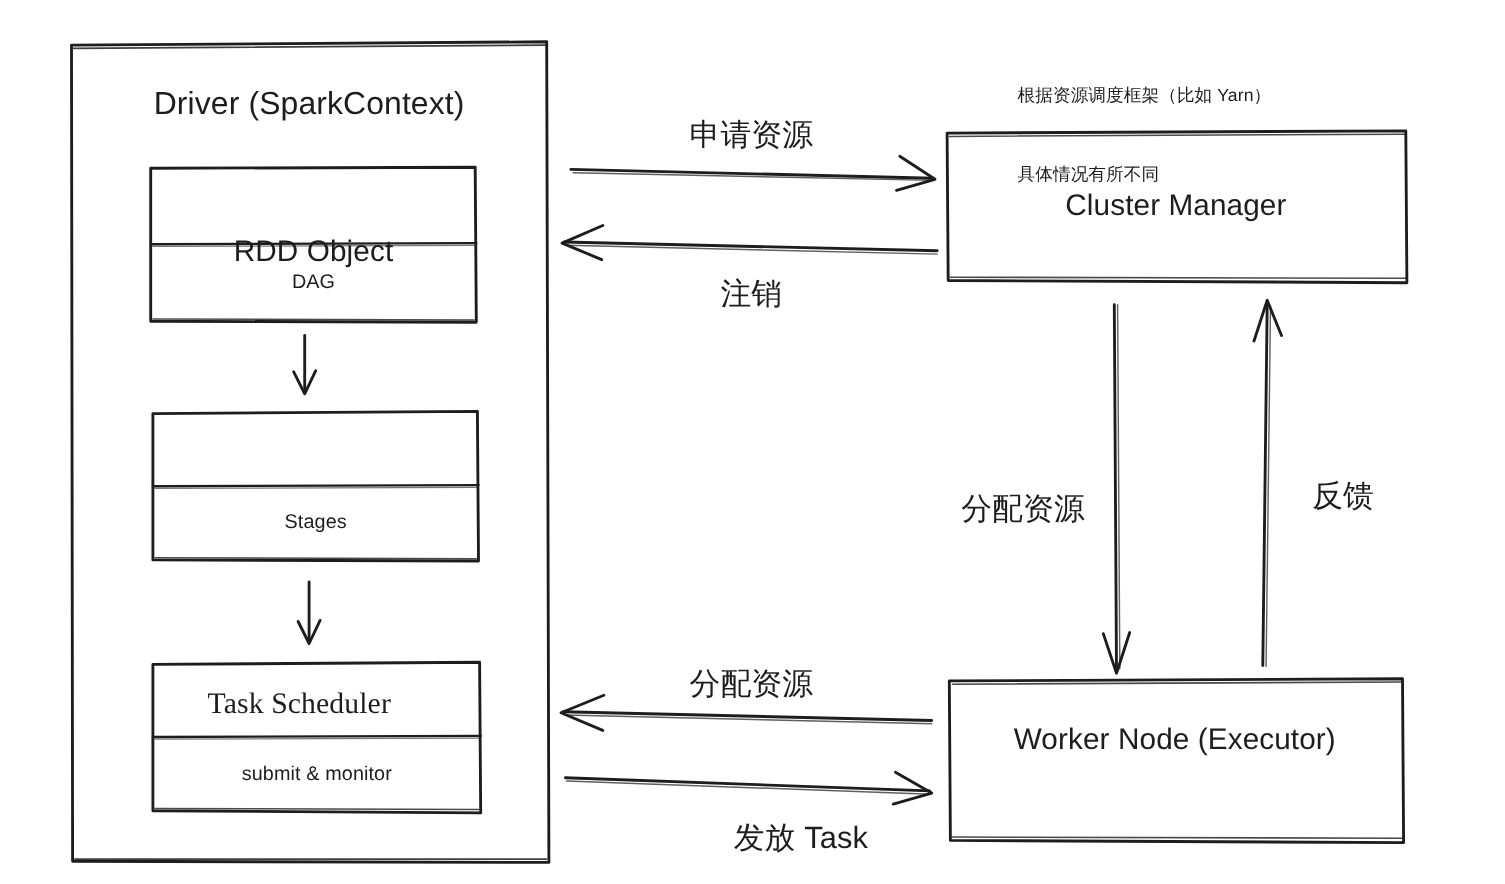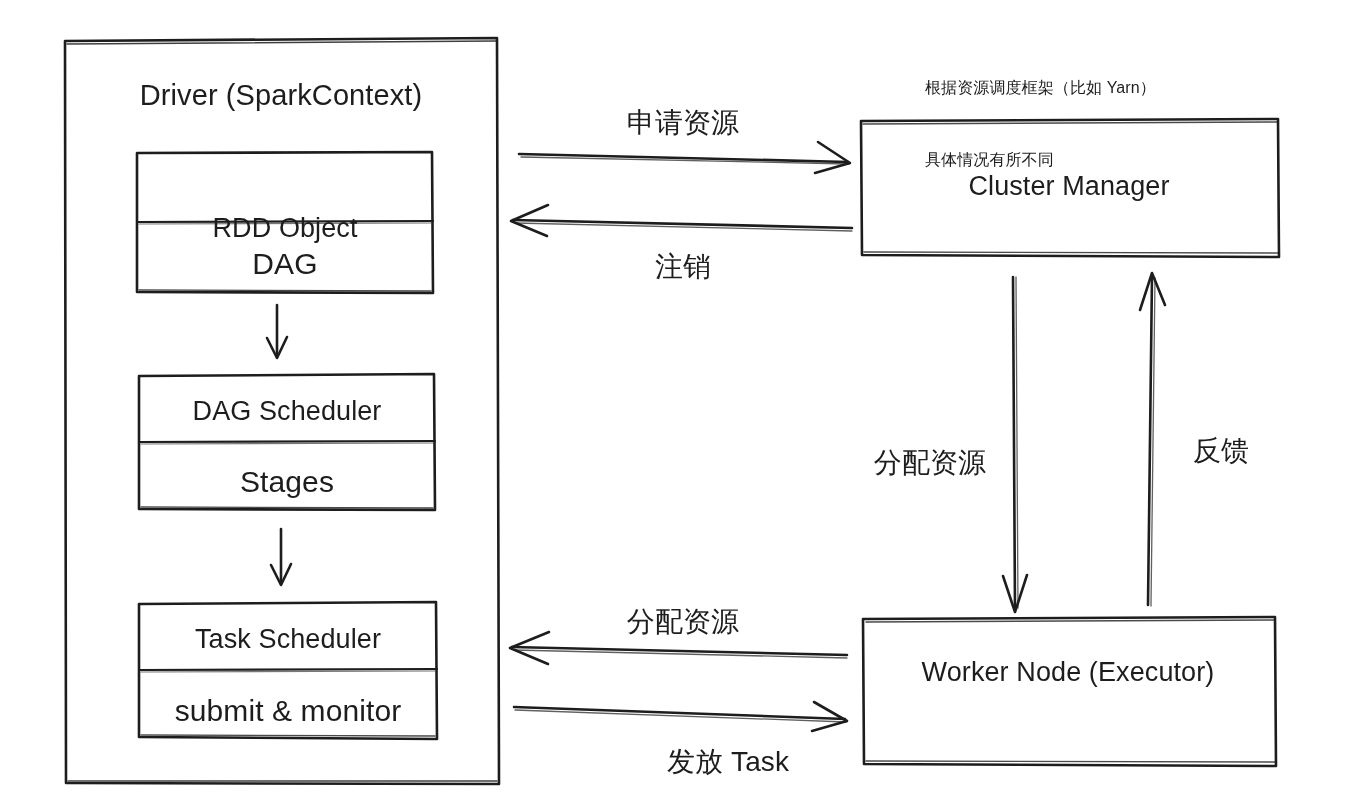--- a/index.html
+++ b/index.html
@@ -13,21 +13,21 @@
   #stage{position:relative;width:1368px;height:688px;}
   svg#sketch{position:absolute;left:0;top:0;width:1368px;height:804px;}
   .lbl{
     position:absolute;
     white-space:pre;
     color:#1d1d1d;
     line-height:1.35;
     letter-spacing:0.1px;
   }
   .box-title{font-size:27px;}
-  .box-sub{font-size:30px;}
+  .box-sub{font-size:18px;}
   .driver-title{font-size:29px;}
   .edge-label{font-size:28px;}
   .note{font-size:16px;line-height:1.5;}
   .ctr{transform:translateX(-50%);text-align:center;}
 </style>
 </head>
 <body>
 
 <div id="stage">
 
@@ -120,24 +120,23 @@
       </g>
 
     </g>
   </svg>
 
   <div class="lbl driver-title ctr" style="left:281px;top:76px;">Driver (SparkContext)</div>
 
   <div class="lbl box-title ctr" style="left:285px;top:173px;margin-top:37px;">RDD Object</div>
   <div class="lbl box-sub ctr" style="left:285px;top:244px;">DAG</div>
 
-  <div class="lbl box-title ctr" style="left:287px;top:393px;">DAG Scheduler</div>
   <div class="lbl box-sub ctr" style="left:287px;top:462px;">Stages</div>
 
-  <div class="lbl box-title ctr" style="left:288px;top:621px;">Task Scheduler</div>
+  <div class="lbl box-title ctr" style="left:272px;top:621px;font-family:Liberation Serif, serif;">Task Scheduler</div>
   <div class="lbl box-sub ctr" style="left:288px;top:691px;">submit &amp; monitor</div>
 
   <div class="lbl box-title ctr" style="left:1069px;top:168px;">Cluster Manager</div>
 
   <div class="lbl box-title ctr" style="left:1068px;top:654px;">Worker Node (Executor)</div>
 
   <div class="lbl note" style="left:925px;top:28px;">
     <div>根据资源调度框架（比如 Yarn）</div>
     <div>具体情况有所不同</div>
   </div>

